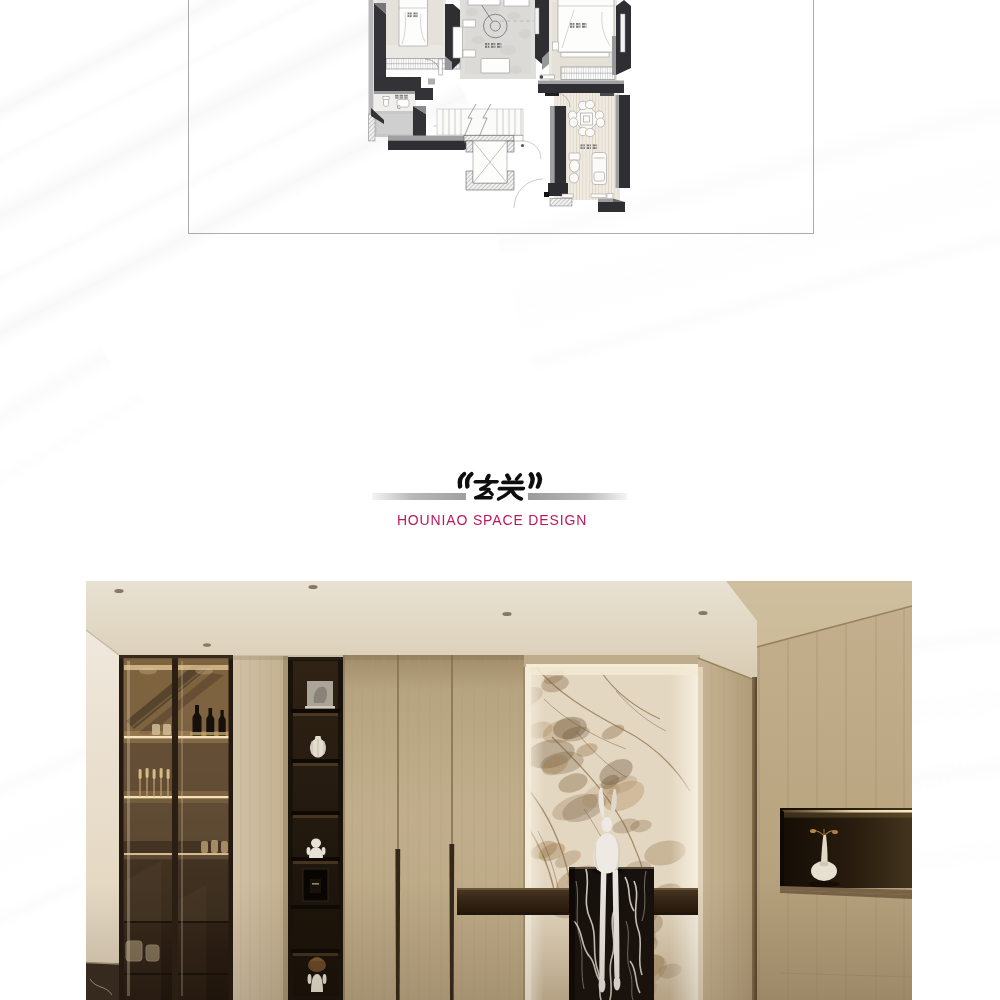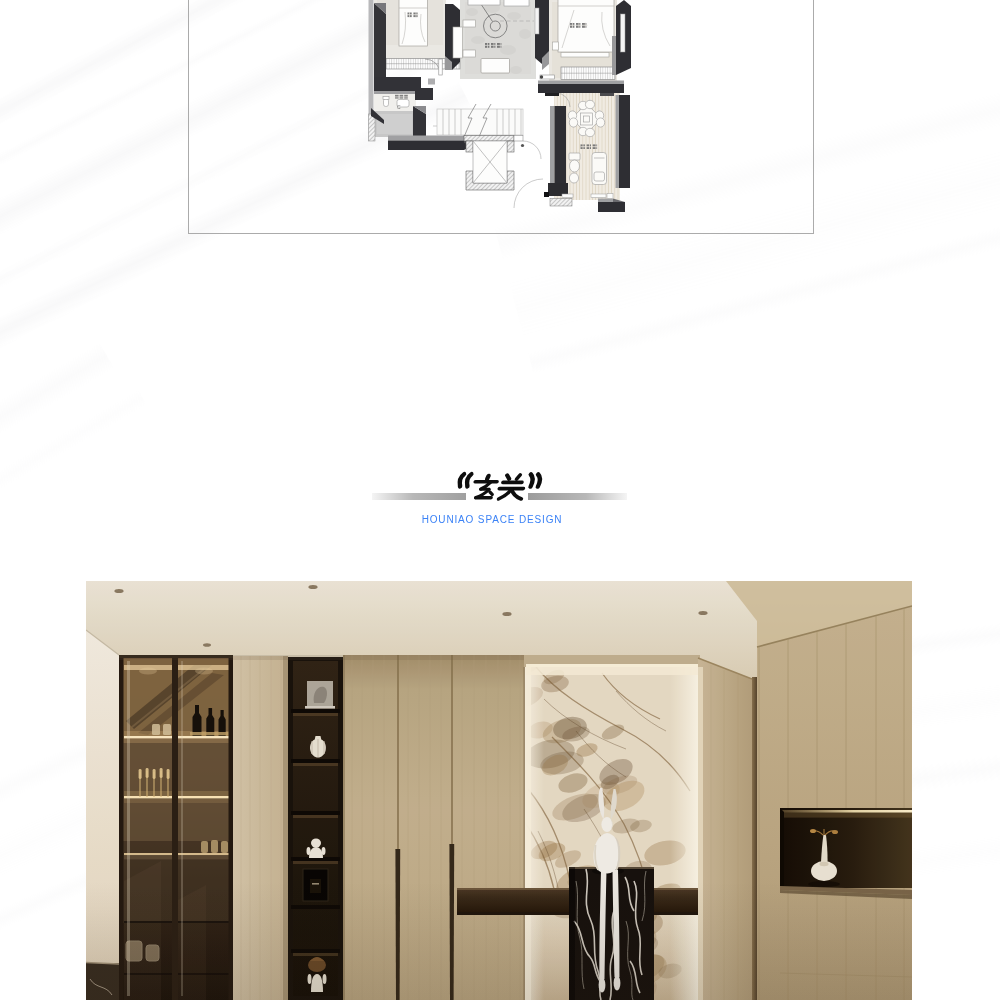--- a/index.html
+++ b/index.html
@@ -398,21 +398,21 @@
       <path d="M13.2,15 C14.7,19 19.2,23.2 24.6,25.1" stroke-width="3.7"></path>
     </g>
 
     <g stroke-width="4.4">
       <path d="M76.8,6.4 C79.2,8.5 80.3,13.2 78.5,18.6"></path>
       <path d="M84.1,6.4 C86.5,8.5 87.6,13.2 85.8,18.6"></path>
     </g>
   </g>
 </svg>
 
-<div class="abs" style="left:0;top:513px;width:984px;text-align:center;font-size:10px;line-height:14px;letter-spacing:0.85px;color:#3b82f6;">HOUNIAO&nbsp;SPACE&nbsp;DESIGN</div>
+<div class="abs" style="left:0;top:513px;width:984px;text-align:center;font-size:14px;line-height:14px;letter-spacing:0.85px;color:#be185d;">HOUNIAO&nbsp;SPACE&nbsp;DESIGN</div>
 
 <svg id="photo" class="abs" style="left:86px;top:581px" width="826" height="419" viewBox="0 0 826 419">
   <defs>
     <linearGradient id="gCeil" x1="0" y1="0" x2="0" y2="1">
       <stop offset="0" stop-color="#f1eadb"></stop>
         <stop offset="1" stop-color="#ddd1b6"></stop>
     </linearGradient>
     <linearGradient id="gLwall" x1="0" y1="0" x2="0" y2="1">
       <stop offset="0" stop-color="#f7f1e4"></stop>
         <stop offset="0.75" stop-color="#ecdfc9"></stop>

